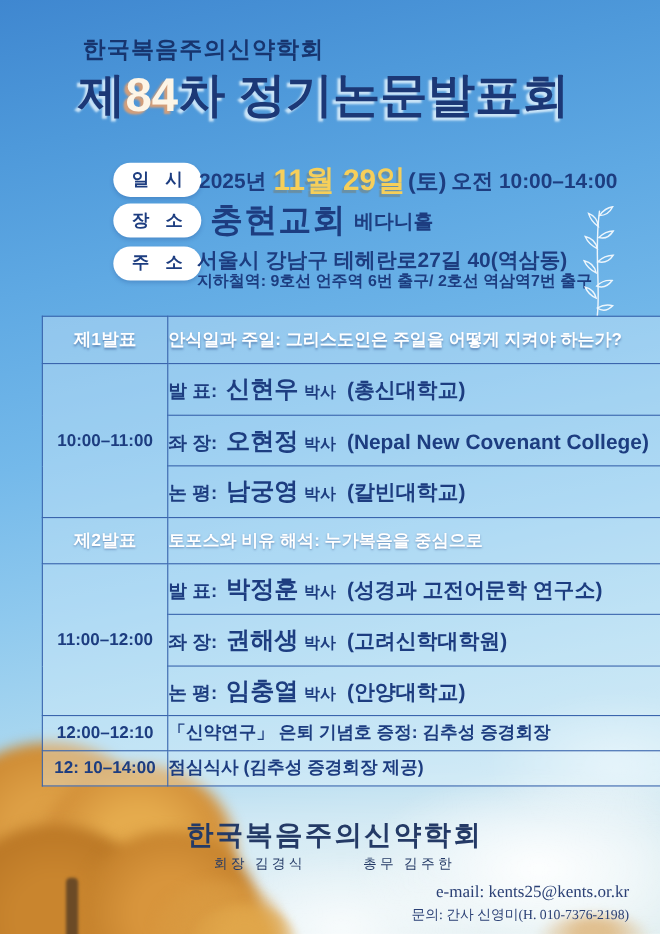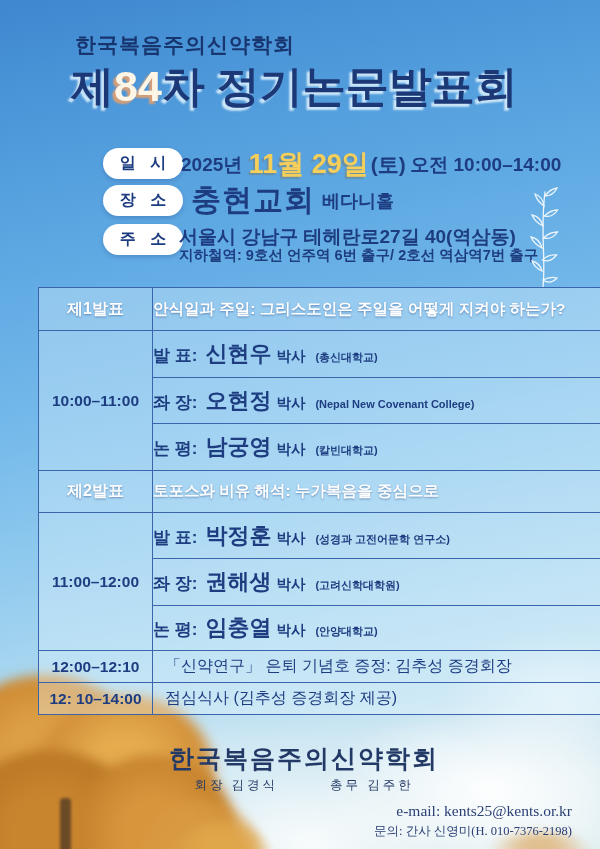--- a/index.html
+++ b/index.html
@@ -48,22 +48,22 @@
   
   table.sched{position:absolute;left:38px;top:287px;width:568px;border-collapse:collapse;table-layout:fixed;}
   table.sched td{border:1.5px solid #3a65ad;background:rgba(235,248,254,.34);padding:0;vertical-align:middle;}
   td.tcol{width:113px;text-align:center;font-size:15.5px;font-weight:800;color:#1d3d80;}
   td.ccol{padding-left:17px;}
   .white-lbl{font-size:16px;font-weight:800;color:#fff;text-shadow:0 1px 2px rgba(25,55,120,.45);}
   .sess-title{font-size:15.5px;font-weight:800;color:#fff;text-shadow:0 1px 2px rgba(25,55,120,.45);}
   .role{font-size:17px;font-weight:800;color:#1d3d80;margin-top:37px;}
   .pname{font-size:22px;font-weight:800;color:#1d3d80;margin-left:8px;}
   .deg{font-size:14.5px;font-weight:700;color:#1d3d80;margin-left:5px;}
-  .affil{font-size:11px;font-weight:700;color:#1d3d80;margin-left:10px;}
-  .extra-text{font-size:16px;font-weight:400;color:#1d3d80;margin-left:12px;}
+  .affil{font-size:19px;font-weight:700;color:#1d3d80;margin-left:10px;}
+  .extra-text{font-size:16px;font-weight:700;color:#1d3d80;}
   
   .logo{position:absolute;left:50%;top:742px;transform:translateX(-50%);margin-left:4px;text-align:center;
         font-family:"Liberation Serif",serif;color:#243a66;white-space:nowrap;}
   .logo .kr{font-size:25px;font-weight:700;letter-spacing:2px;}
   .logo .en{font-size:8.5px;margin-top:-1px;letter-spacing:.2px;}
   .logo .officers{display:flex;justify-content:center;gap:52px;font-size:12.5px;letter-spacing:3px;margin-top:2px;}
   .contact{position:absolute;right:28px;top:802px;text-align:right;font-family:"Liberation Serif",serif;color:#2b4075;}
   .contact .em{font-size:15.5px;}
   .contact .ph{font-size:12.5px;margin-top:3px;}
 </style>

